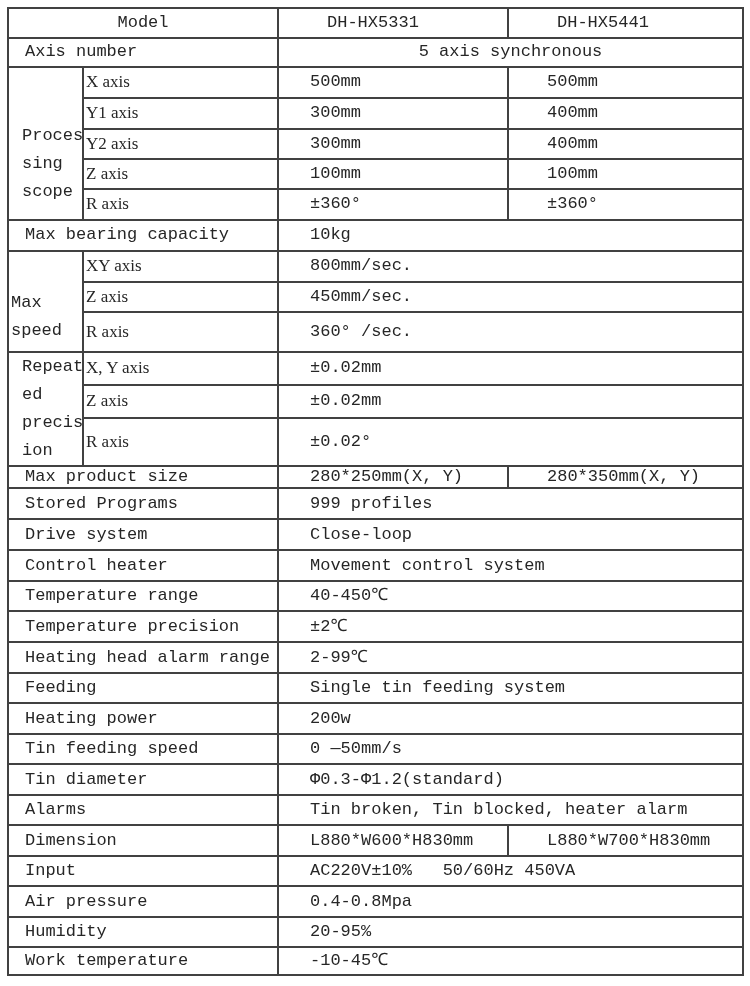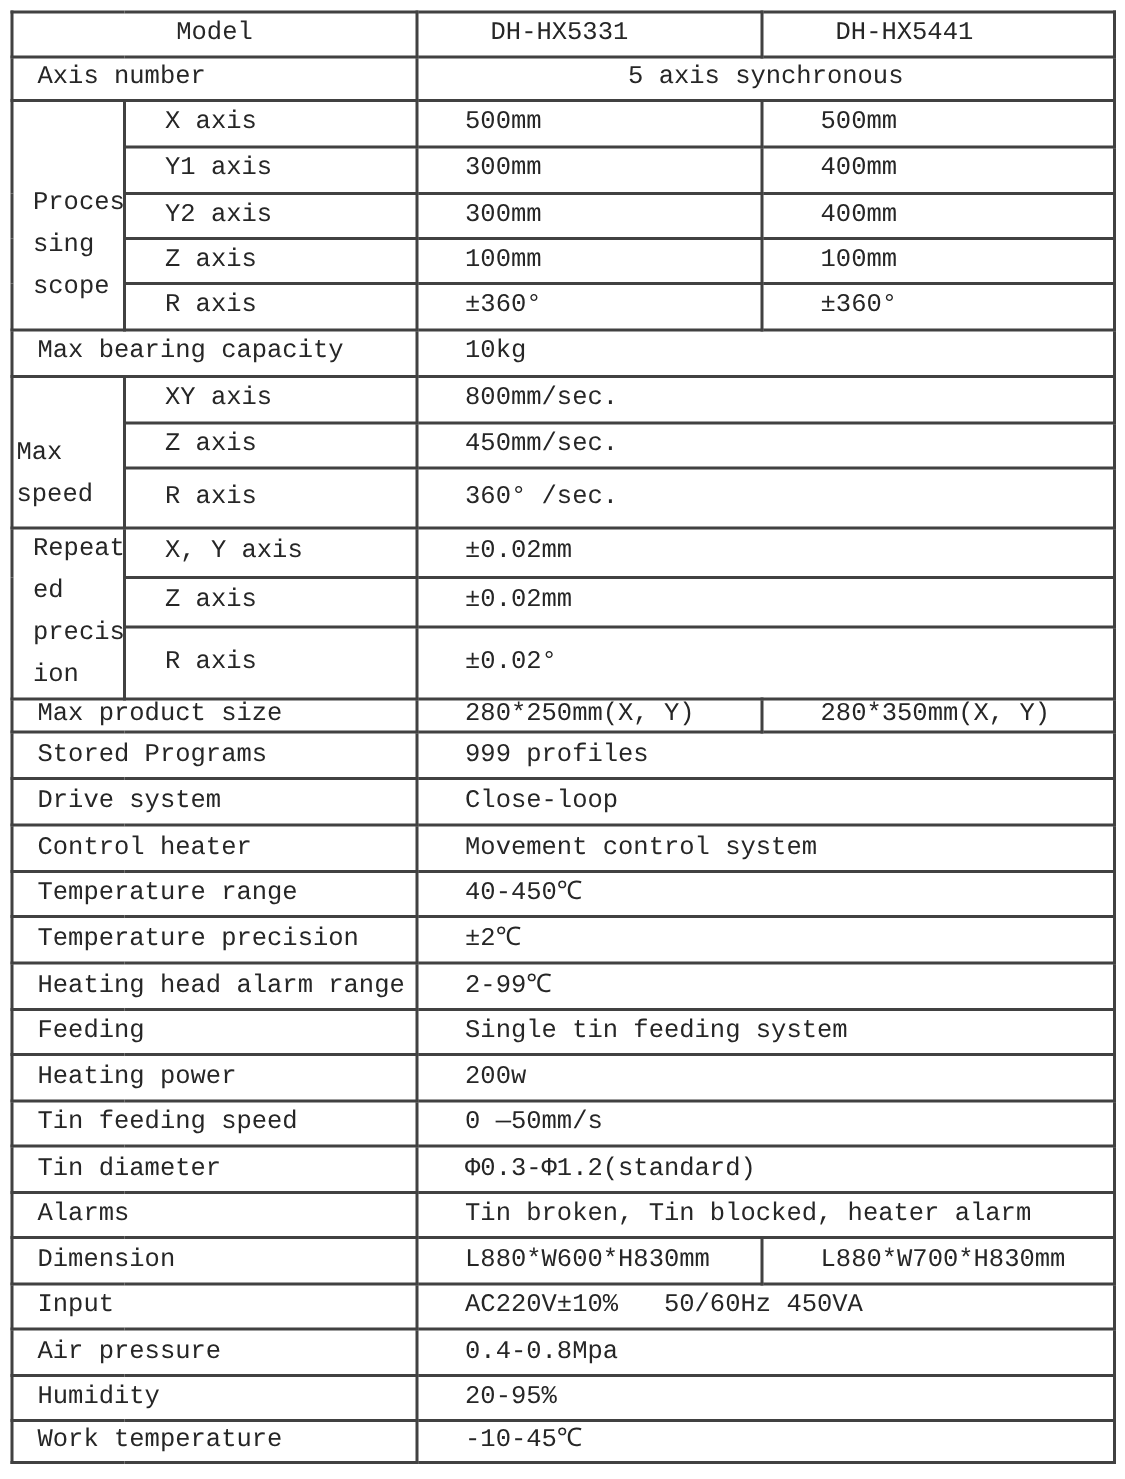--- a/index.html
+++ b/index.html
@@ -20,21 +20,21 @@
   }
   td {
     border: 2px solid #414141;
     padding: 0;
     vertical-align: middle;
     white-space: pre-wrap;
     line-height: 1.2;
     overflow: hidden;
   }
   .lab  { padding-left: 16px; }   
-  .sub  { padding-left: 26px; }   
+  .sub  { padding-left: 2px; font-family: Liberation Serif, serif; }   
   .val  { padding-left: 31px; }   
   .val2 { padding-left: 38px; }   
   .ctr  { text-align: center; }
   .mshift { text-align: left; padding-left: 48px; } 
   .grp  { padding-left: 13px; line-height: 28px; }    
   .grp-ps { padding-top: 40px; }
   .grp-ms { padding-left: 2px; padding-top: 30px; }
   
   .r28 { height: 28px; padding-left: 20px; } .r29 { height: 29px; } .r30 { height: 30px; }
   .r31 { height: 31px; } .r33 { height: 22px; } .r40 { height: 40px; }

